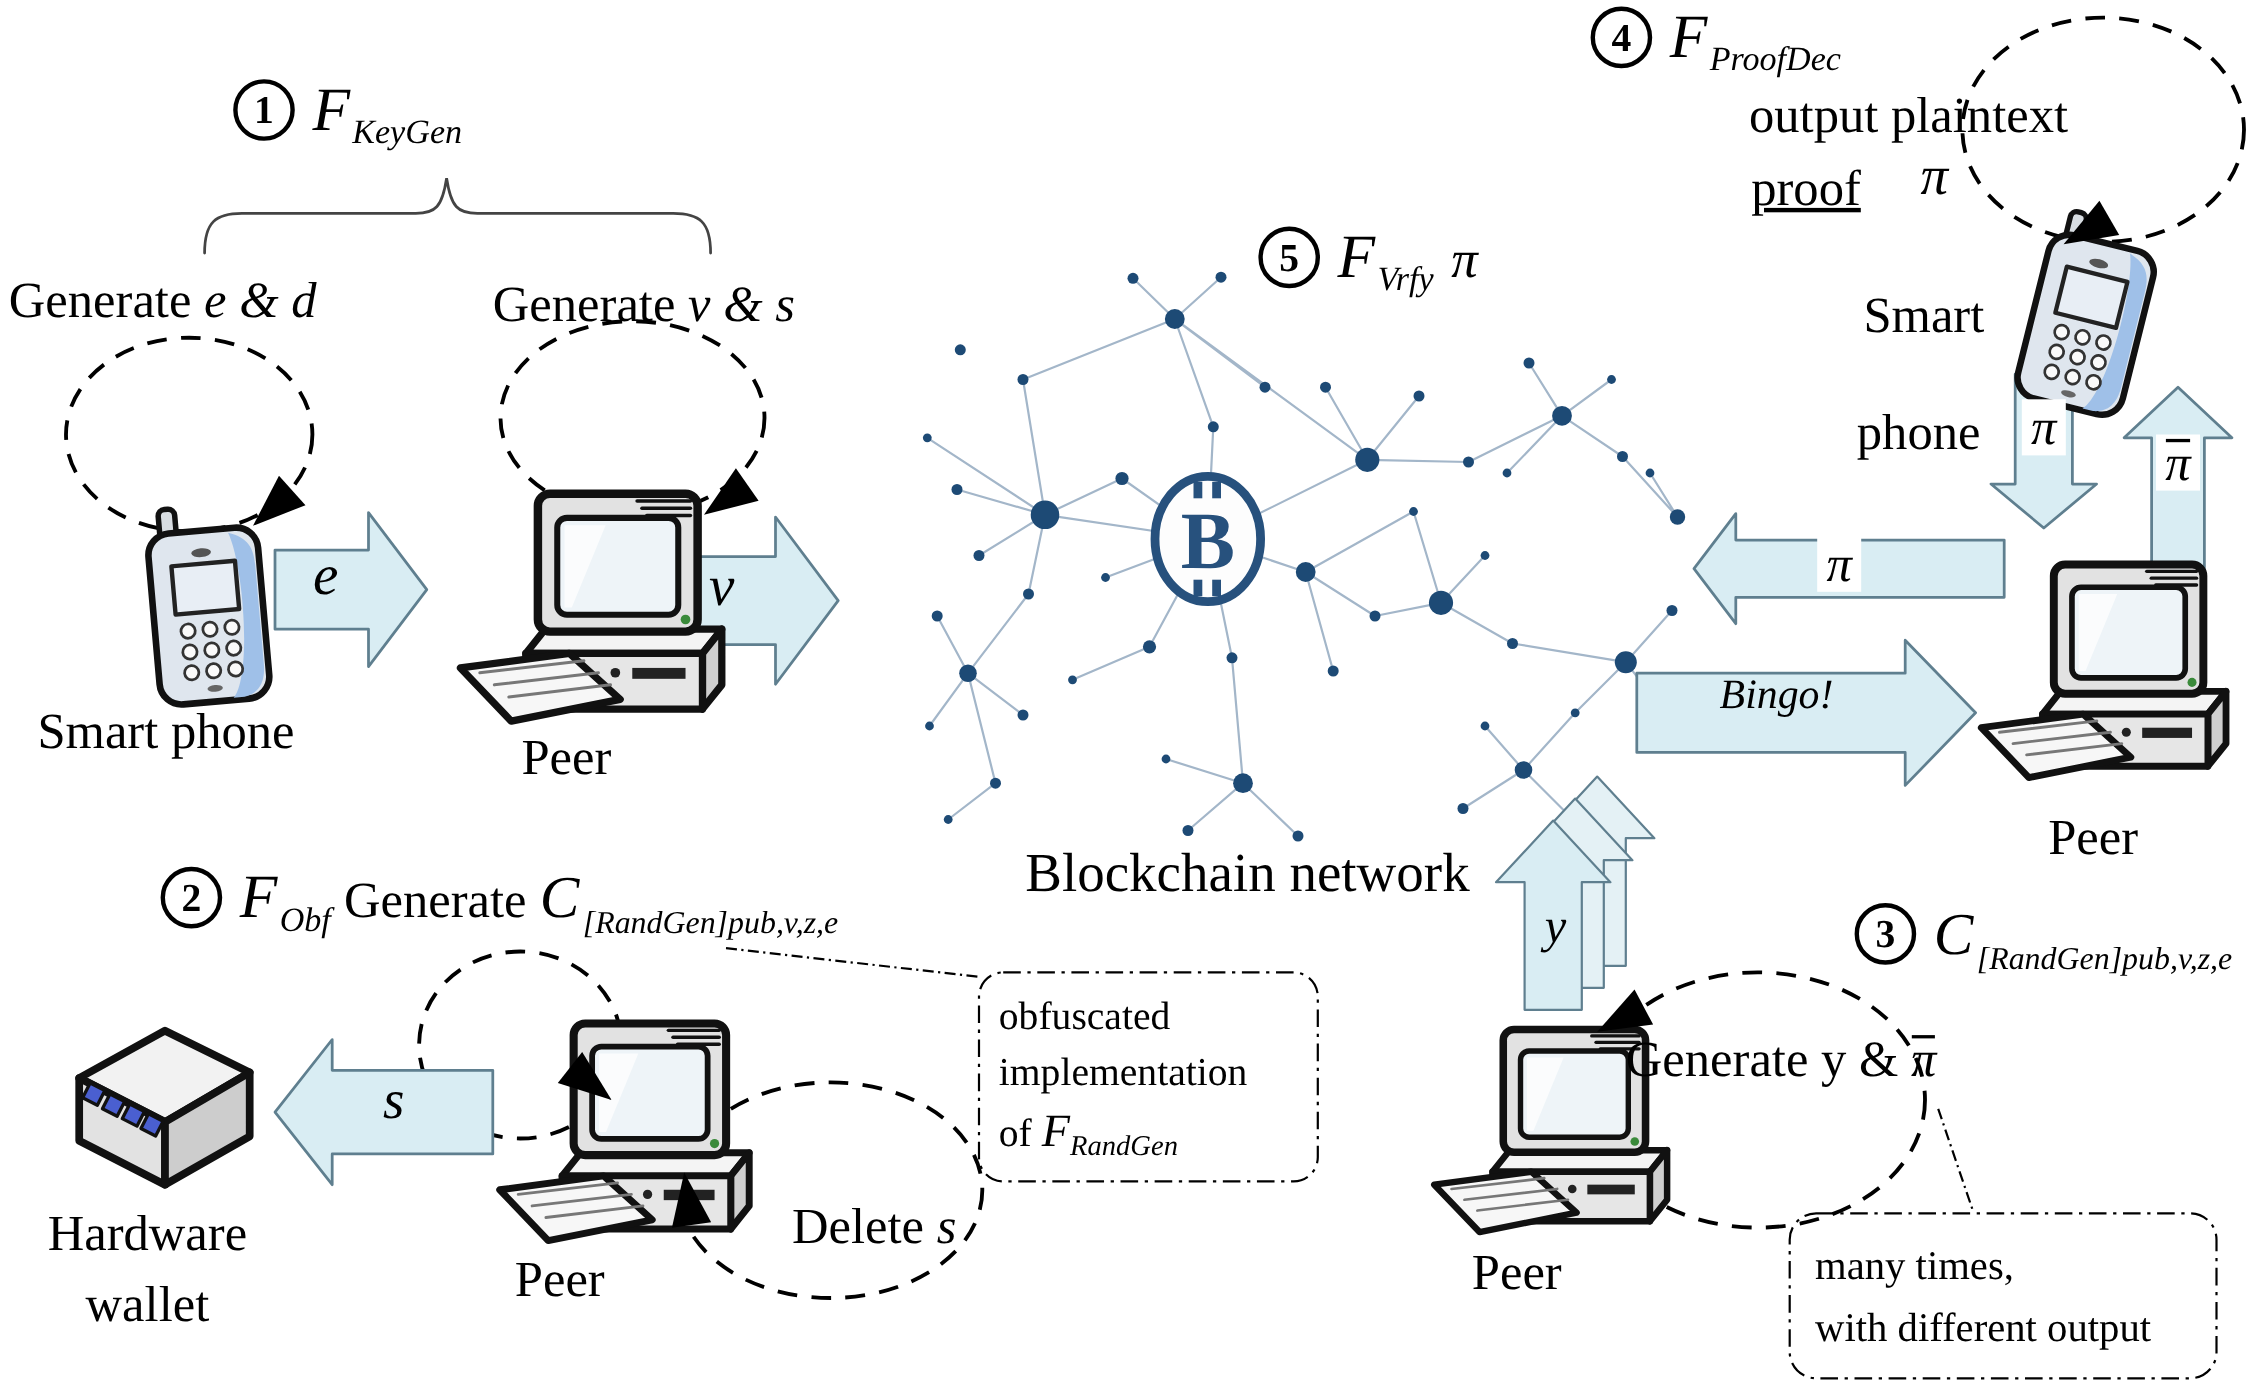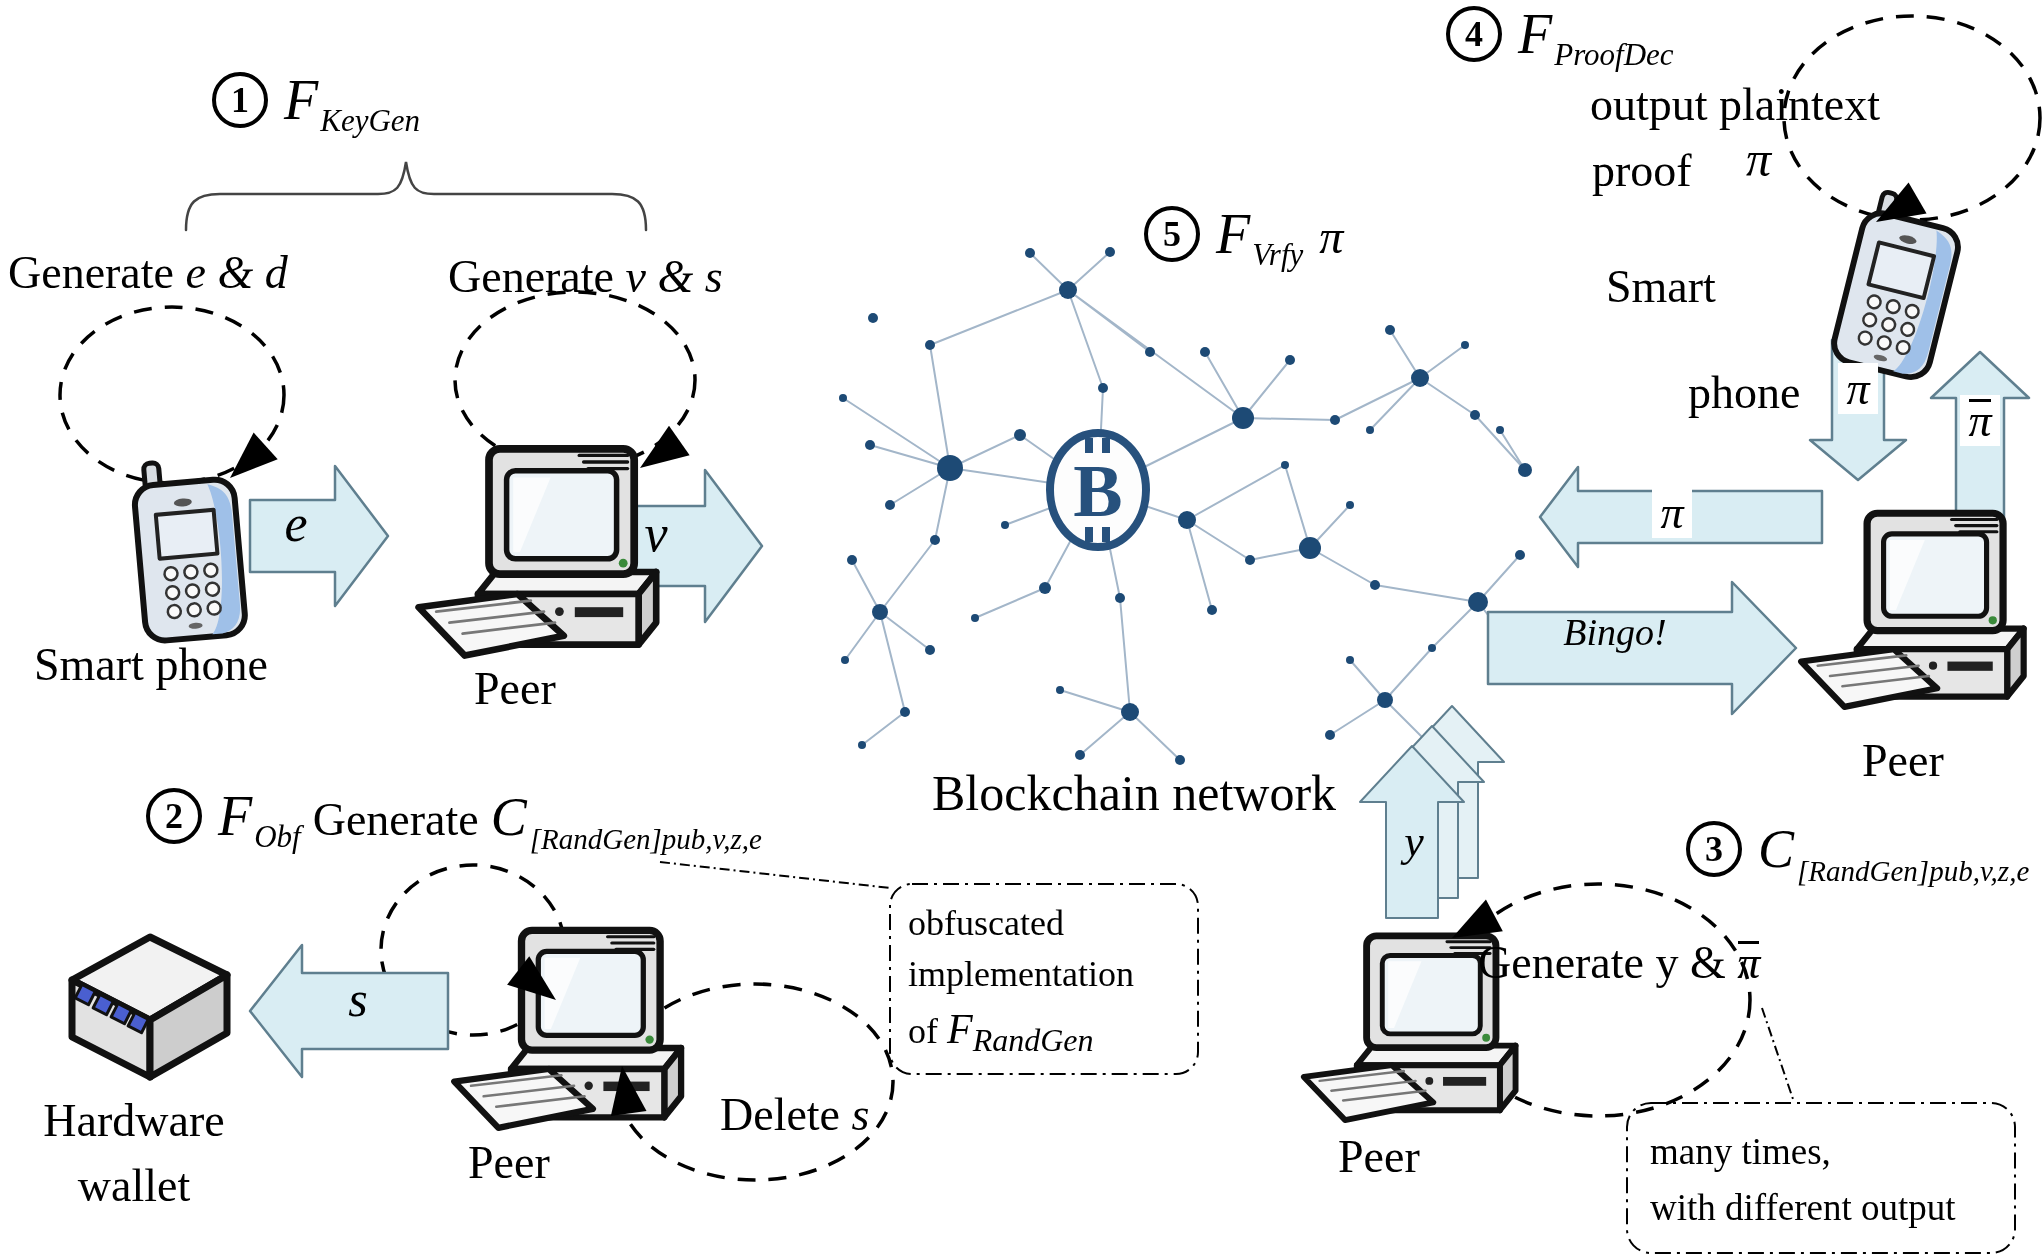--- a/index.html
+++ b/index.html
@@ -18,21 +18,21 @@
 .msub { font-style:italic; font-size:31px; position:relative; top:12px; margin-left:2px; }
 .mC  { font-style:italic; font-size:54px; }
 .ssWrap { display:inline-flex; align-items:flex-start; line-height:1.02;
   font-size:29px; font-style:italic; transform:translateY(14px); margin-left:3px; }
 .gap1 { width:16px; } .gap2 { width:12px; }
 .chip { background:#fff; padding:0 8px; }
 .obar { position:relative; display:inline-block; }
 .obar::after { content:""; position:absolute; left:1px; right:1px; top:3px; border-top:3px solid #000; }
 .boxtext { line-height:1.5; font-size:37px; }
 .boxtext .mfunS { font-style:italic; font-size:42px; }
-.boxtext .msubS { font-style:italic; font-size:32px; position:relative; top:8px; }
+.boxtext .msubS { font-style:italic; font-size:26px; position:relative; top:8px; }
 </style>
 </head>
 <body>
 
 <div id="canvas">
 
 <svg id="gfx" width="2042" height="1258" viewBox="0 0 2042 1258">
 <defs>
   <g id="ah">
           <polygon points="0,0 -48,-18 -48,18" fill="#000"></polygon>
@@ -260,23 +260,23 @@
 </div>
 <div class="lbl t50" style="left:932px; top:766px;">Blockchain network</div>
 
 <div class="lbl mathrow" style="left:1446px; top:4px;">
   <span class="circnum">4</span>
   <span class="gap1"></span>
   <span class="mfun">F</span>
       <span class="msub">ProofDec</span>
 </div>
 <div class="lbl t46" style="left:1590px; top:80px;">output plaintext</div>
-<div class="lbl t46" style="left:1592px; top:146px;">proof</div>
+<div class="lbl t46" style="left:1592px; top:146px;text-decoration:underline;">proof</div>
 <div class="lbl it" style="left:1746px; top:132px; font-size:50px;">π</div>
-<div class="lbl t46" style="left:1606px; top:262px;">Smart</div>
+<div class="lbl t46" style="left:1694px; top:262px;">Smart</div>
 <div class="lbl t46" style="left:1688px; top:328px;margin-top:40px;">phone</div>
 <div class="lbl it ctr" style="left:1826px; top:364px; width:64px; font-size:46px;">
   <span class="chip">π</span>
 </div>
 <div class="lbl it ctr" style="left:1948px; top:396px; width:64px; font-size:46px;">
   <span class="chip"><span class="obar">π</span></span>
 </div>
 <div class="lbl it ctr" style="left:1640px; top:488px; width:64px; font-size:46px;">
   <span class="chip">π</span>
 </div>

